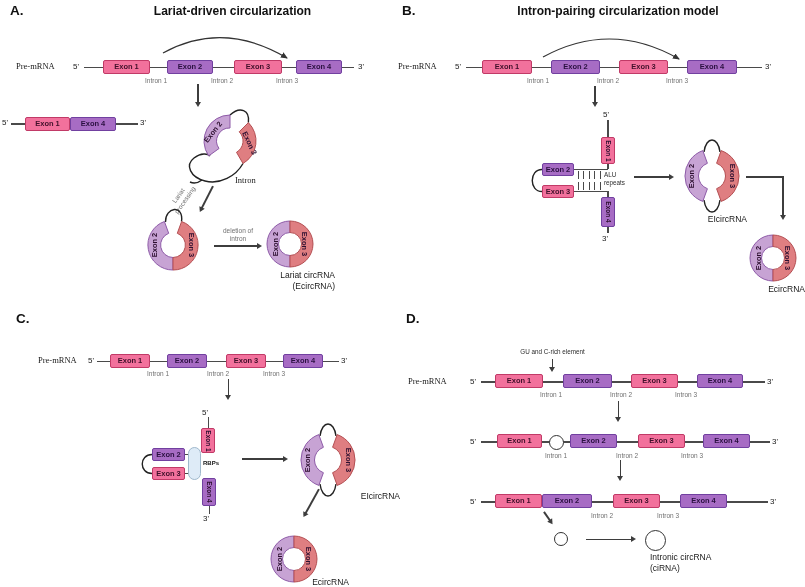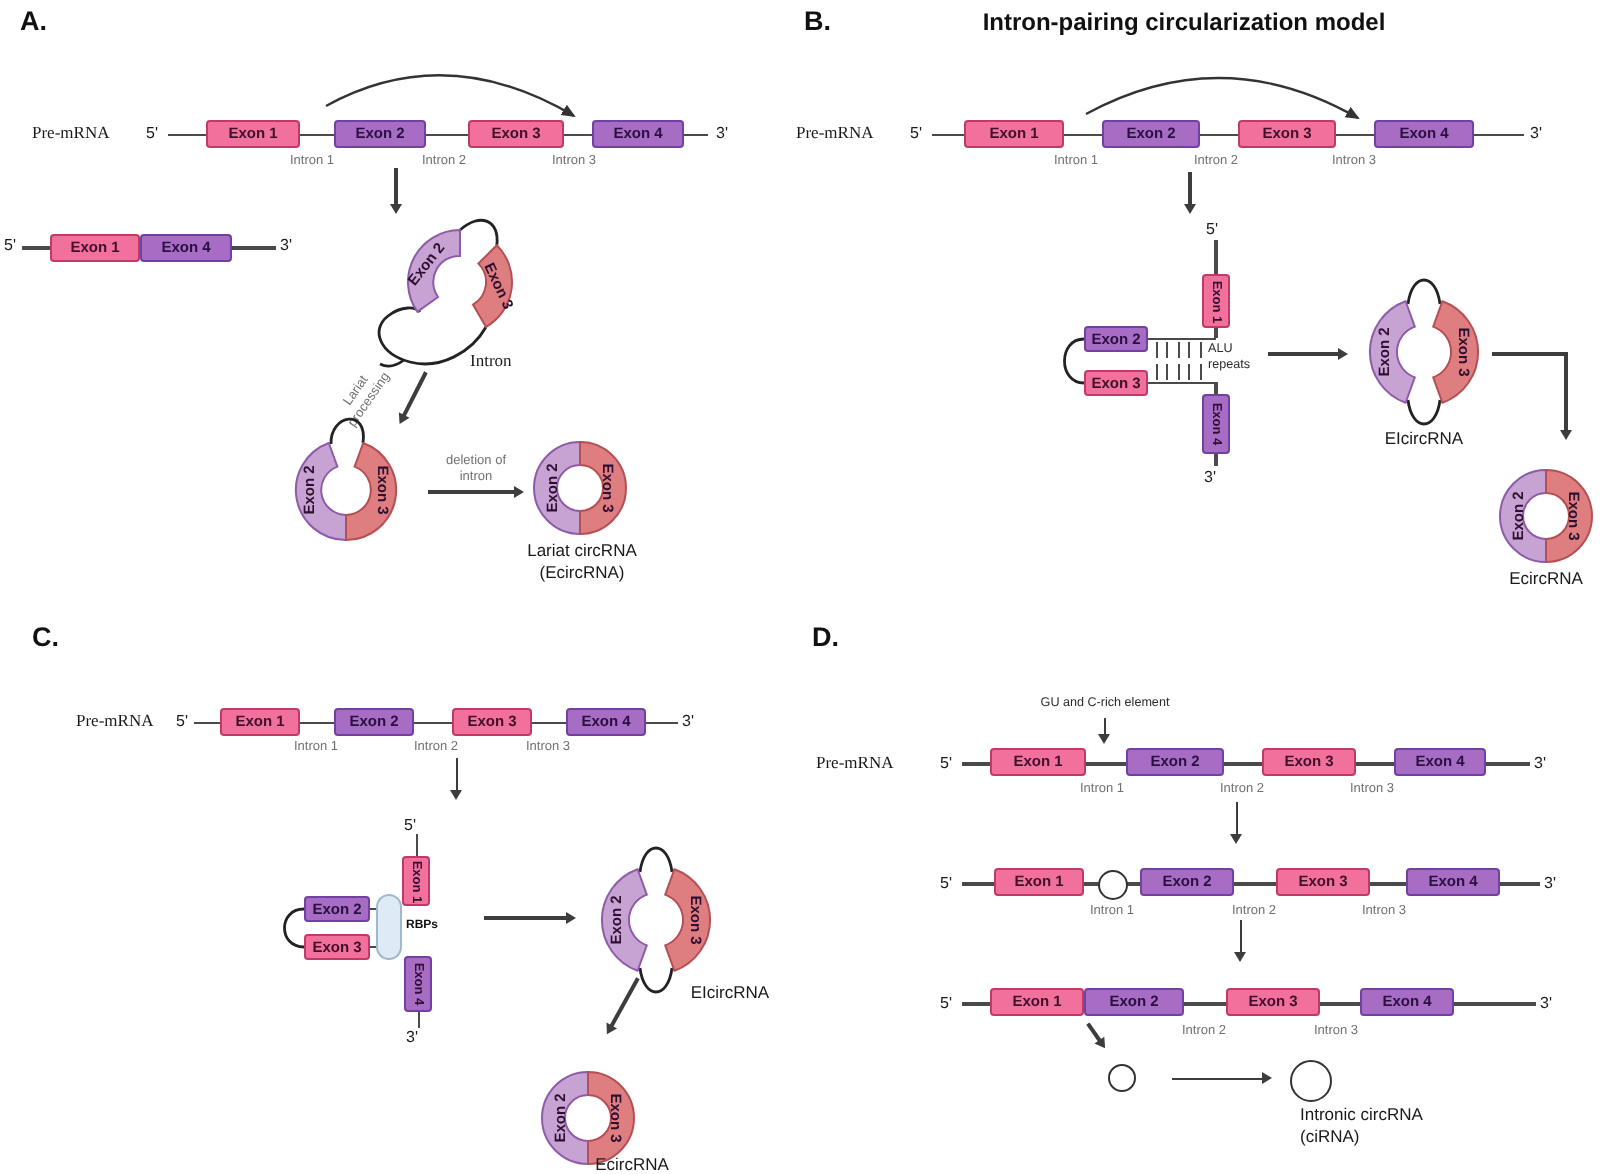--- a/index.html
+++ b/index.html
@@ -6,21 +6,21 @@
   #canvas { position:relative; width:805px; height:587px; background:#fff;
             font-family:"Liberation Sans", sans-serif; overflow:hidden; }
   .abs { position:absolute; }
   .pletter { font-size:13.5px; font-weight:700; color:#111; }
   .ptitle  { font-size:12px; font-weight:700; color:#111; text-align:center; }
   .lbl     { font-size:8.5px; color:#1a1a1a;font-family:Liberation Serif, serif; }
   .prime   { font-size:8px; color:#1a1a1a; }
   .intron  { font-size:6.5px; color:#707070; white-space:nowrap; }
   .note    { font-size:6.5px; color:#707070; text-align:center; line-height:1.25; }
   .dknote  { font-size:6.3px; color:#2b2b2b; text-align:center; }
-  .clabel  { font-size:8.5px; color:#1a1a1a; text-align:center; line-height:1.25; }
+  .clabel  { font-size:8.5px; color:#1a1a1a; text-align:right; line-height:1.25; }
   .exon { height:14px; line-height:12px; box-sizing:border-box; text-align:center;
           font-size:7.5px; font-weight:700; border:1px solid; border-radius:2px; }
   .exon.pink   { background:var(--exon-pink);   border-color:var(--exon-pink-border);   color:#40102a; }
   .exon.purple { background:var(--exon-purple); border-color:var(--exon-purple-border); color:#2a1040; }
   .exon-v { width:14px; box-sizing:border-box; border:1px solid; border-radius:2px; }
   .exon-v.pink   { background:var(--exon-pink);   border-color:var(--exon-pink-border); }
   .exon-v.purple { background:var(--exon-purple); border-color:var(--exon-purple-border); }
   .exon-v > span { position:absolute; left:50%; top:50%;
           transform:translate(-50%,-50%) rotate(90deg);
           font-size:6.5px; font-weight:700; white-space:nowrap; color:#2d1030; }
@@ -50,20 +50,21 @@
 
   <svg width="0" height="0" style="position:absolute">
     <defs>
       <marker id="ah" markerWidth="8" markerHeight="8" refX="6" refY="3" orient="auto" markerUnits="userSpaceOnUse">
         <path d="M0,0 L7,3 L0,6 Z" fill="#333"></path>
       </marker>
     </defs>
   </svg>
 
   <div class="abs pletter" style="left:10px;top:3px">A.</div>
+  <div class="abs ptitle" style="left:100px;top:4px;width:265px">Lariat-driven circularization</div>
 
   <svg class="abs" style="left:150px;top:18px" width="145" height="45" viewBox="0 0 145 45">
     <path class="flow" d="M 13 35 Q 73 2 137 40" marker-end="url(#ah)"></path>
   </svg>
 
   <div class="abs lbl" style="left:16px;top:61px">Pre-mRNA</div>
   <div class="abs prime" style="left:73px;top:62px">5'</div>
   <div class="abs ln" style="left:84px;top:66.9px;width:270px"></div>
   <div class="abs exon pink" style="left:103px;top:60px;width:47px">Exon 1</div>
   <div class="abs exon purple" style="left:167px;top:60px;width:46px">Exon 2</div>
@@ -116,21 +117,21 @@
     <path class="arc-red" d="M 30 53 A 23 23 0 0 0 30 7 L 30 18.5 A 11.5 11.5 0 0 1 30 41.5 Z"></path>
     <text class="svgtxt" transform="translate(15.8,30) rotate(-90)">Exon 2</text>
     <text class="svgtxt" transform="translate(44.2,30) rotate(90)">Exon 3</text>
   </svg>
   <div class="abs clabel" style="left:247px;top:270px;width:88px">
     <div>Lariat circRNA</div>
     <div>(EcircRNA)</div>
   </div>
 
   <div class="abs pletter" style="left:402px;top:3px">B.</div>
-  <div class="abs ptitle" style="left:442px;top:4px;width:300px">Intron-pairing circularization model</div>
+  <div class="abs ptitle" style="left:468px;top:4px;width:300px">Intron-pairing circularization model</div>
 
   <svg class="abs" style="left:530px;top:18px" width="160" height="45" viewBox="0 0 160 45">
     <path class="flow" d="M 13 39 Q 81 2 149 41" marker-end="url(#ah)"></path>
   </svg>
 
   <div class="abs lbl" style="left:398px;top:61px">Pre-mRNA</div>
   <div class="abs prime" style="left:455px;top:62px">5'</div>
   <div class="abs ln" style="left:466px;top:66.9px;width:296px"></div>
   <div class="abs exon pink" style="left:482px;top:60px;width:50px">Exon 1</div>
   <div class="abs exon purple" style="left:551px;top:60px;width:49px">Exon 2</div>

